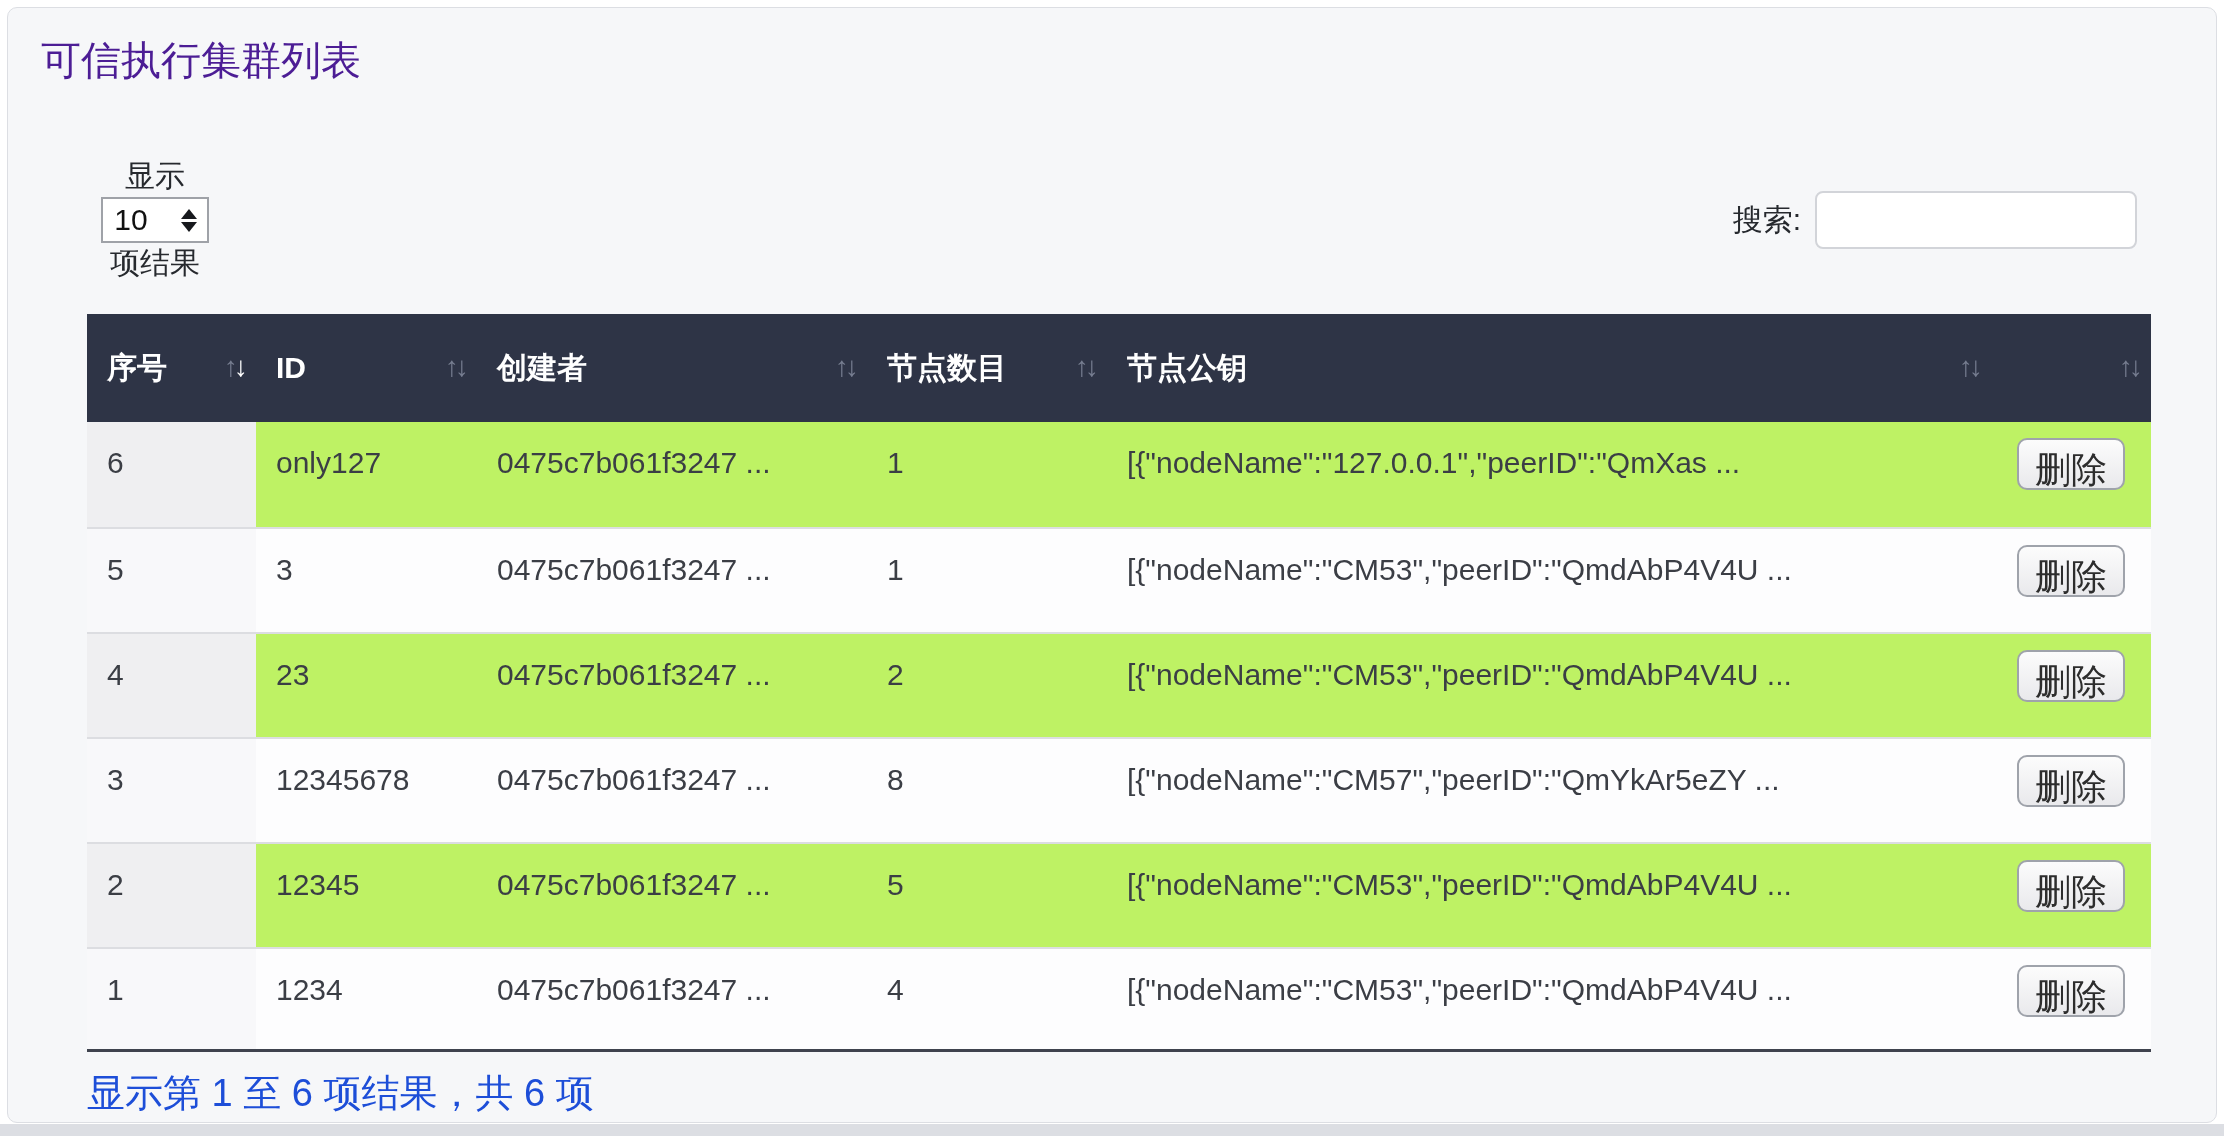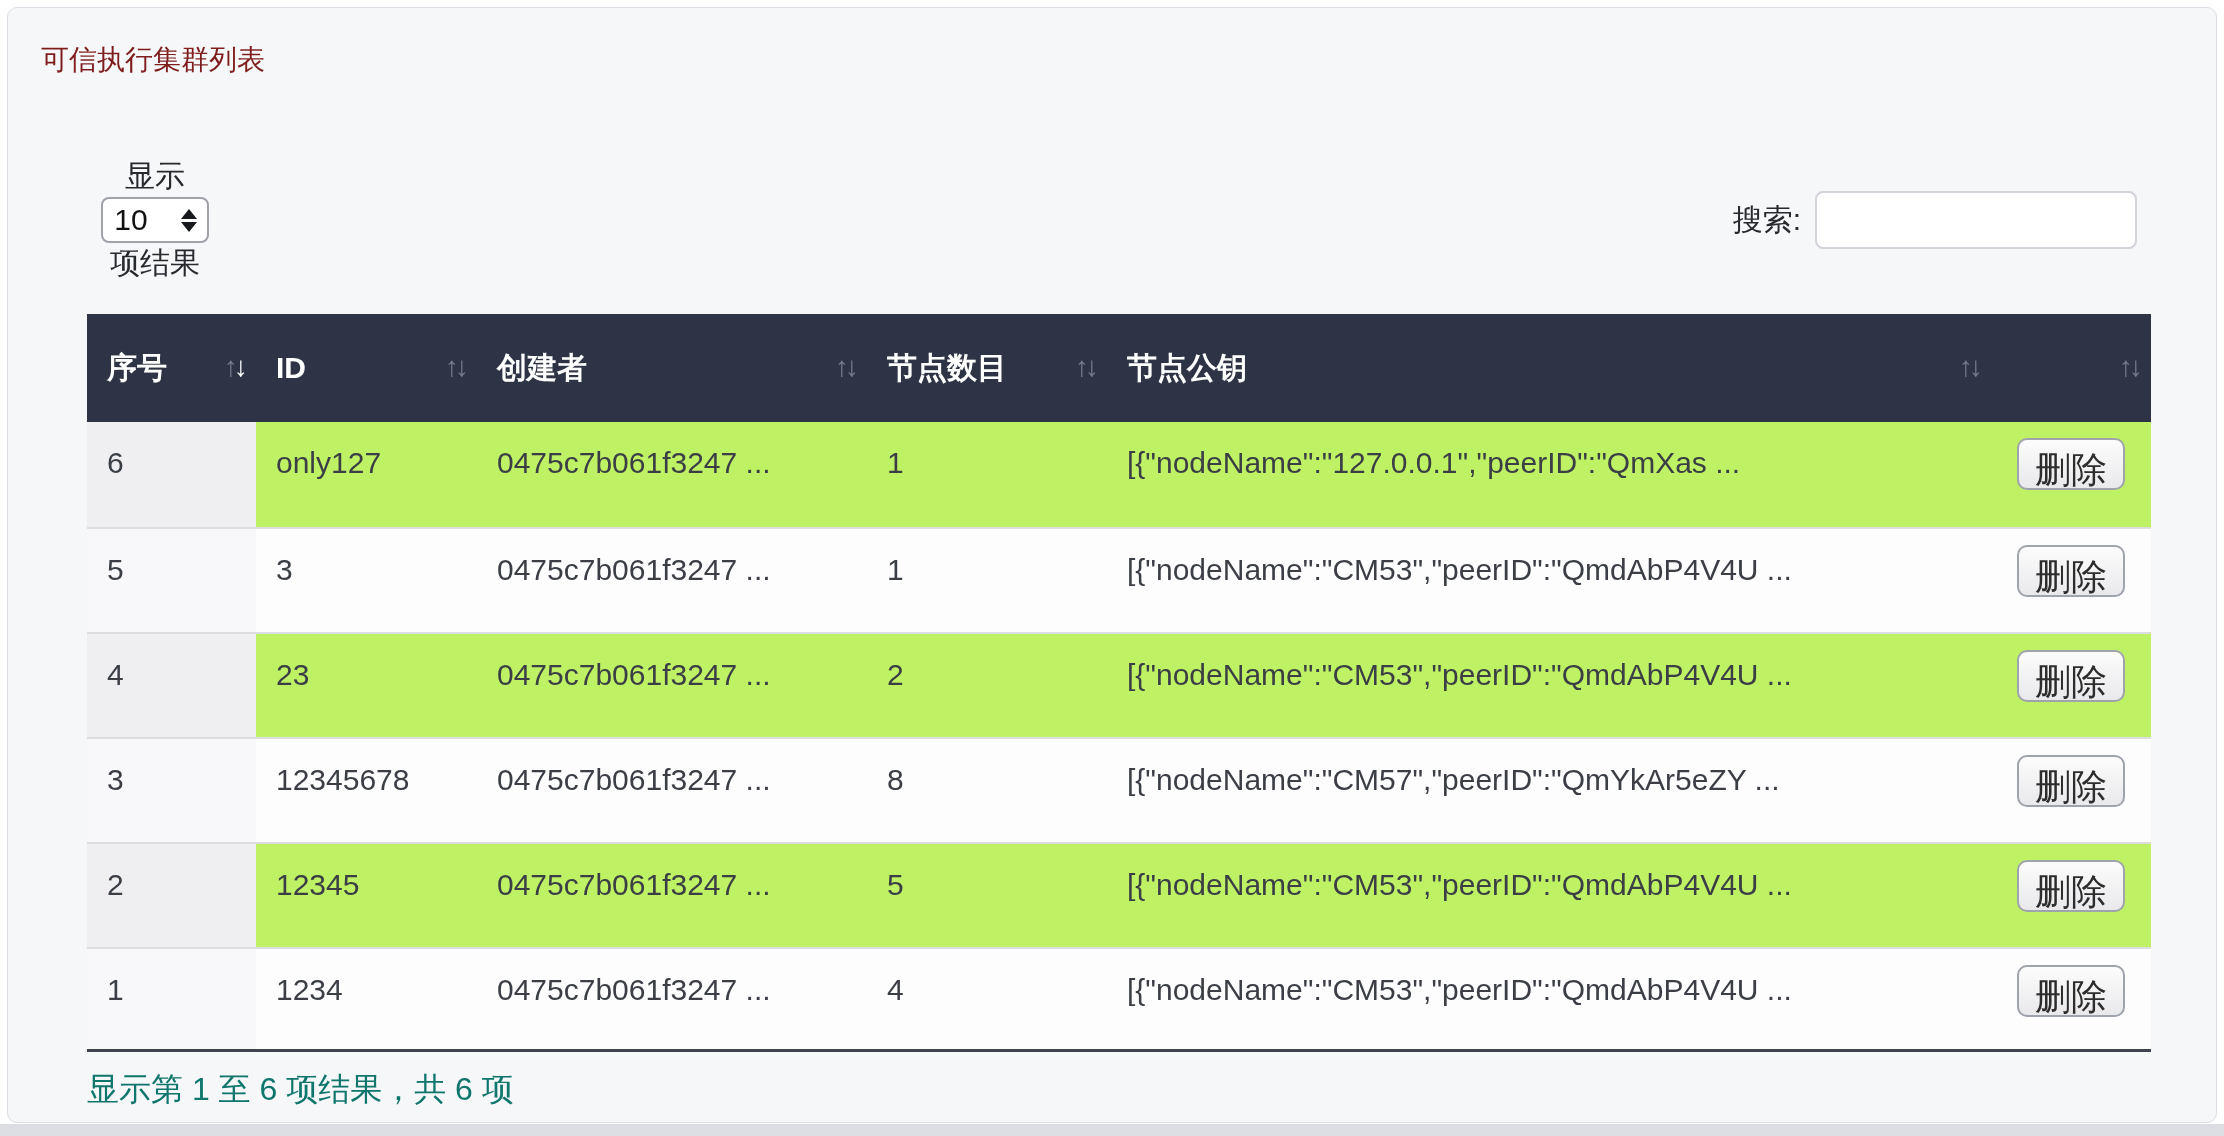--- a/index.html
+++ b/index.html
@@ -7,27 +7,27 @@
   body {
     font-family:"Liberation Sans","DejaVu Sans",sans-serif;
     background:#ffffff; position:relative; overflow:hidden;
   }
   .bottom-strip { position:absolute; left:0; bottom:0; width:100%; height:12px; background:#dcdee3; }
   .card {
     position:absolute; left:7px; top:7px; right:7px; bottom:13px;
     background:#f6f7f9; border:1px solid #dcdee3; border-radius:10px;
     padding:30px 33px; overflow:hidden;
   }
-  .page-title { font-size:28px; font-weight:500; color:#7f1d1d; line-height:44px; }
+  .page-title { font-size:40px; font-weight:500; color:#4c1d95; line-height:44px; }
   .dt-wrapper { margin:0 46px; }
   .controls { display:flex; justify-content:space-between; align-items:center; margin:74px 0 30px; }
   .length-group { display:flex; align-items:center; font-size:30px; color:#26292e;flex-direction:column; }
   .length-select {
     display:inline-flex; align-items:center; width:108px; height:46px; margin:0 14px;
-    background:#ffffff; border:2px solid #9fa2a8; border-radius:8px; cursor:pointer;
+    background:#ffffff; border:2px solid #9fa2a8; border-radius:0; cursor:pointer;
     padding:0 10px 0 0; position:relative;gap:22px;
   }
   .sel-value { flex:1; text-align:center; font-size:30px; color:#111; }
   .stepper { display:flex; flex-direction:column; gap:3px; }
   .tri-up { width:0; height:0; border-left:8px solid transparent; border-right:8px solid transparent; border-bottom:10px solid #17191d; }
   .tri-down { width:0; height:0; border-left:8px solid transparent; border-right:8px solid transparent; border-top:10px solid #17191d; }
   .search-group { display:flex; align-items:center; font-size:30px; color:#26292e; }
   .search-group input {
     width:322px; height:58px; margin-left:14px; background:#fff;
     border:2px solid #d2d4d9; border-radius:8px; font-size:30px; padding:0 16px; color:#222;
@@ -50,21 +50,21 @@
   tr.even td { background:#fdfdfe; }
   tr.odd td.c-index { background:#efeff1; }
   tr.even td.c-index { background:#f8f8fa; }
   td.c-action { padding-top:16px; text-align:center; }
   .del-btn {
     font-family:inherit; font-size:36px; color:#2d2d2d; min-width:84px; height:52px;
     padding:6px 16px; border:2px solid #9fa3ab; border-radius:10px;
     background:linear-gradient(#fcfcfc,#e9e9ec); cursor:pointer;
   }
   .table-footer { display:flex; justify-content:space-between; align-items:center; margin-top:16px; }
-  .info { font-size:32px; color:#0f766e; }
+  .info { font-size:38px; color:#1d4ed8; }
   .pagination {
     display:inline-flex; align-items:stretch; height:71px;
     background:#ffffff; border:2px solid #dfe1e6; border-radius:8px; overflow:hidden;
   }
   .page-btn { display:flex; align-items:center; padding:0 30px; font-size:30px; color:#a9aeb9; cursor:default; }
   .page-current { display:flex; align-items:center; justify-content:center; width:70px; background:#2e3446; color:#fff; font-size:30px; cursor:pointer; }
 </style>
 </head>
 <body>
 

